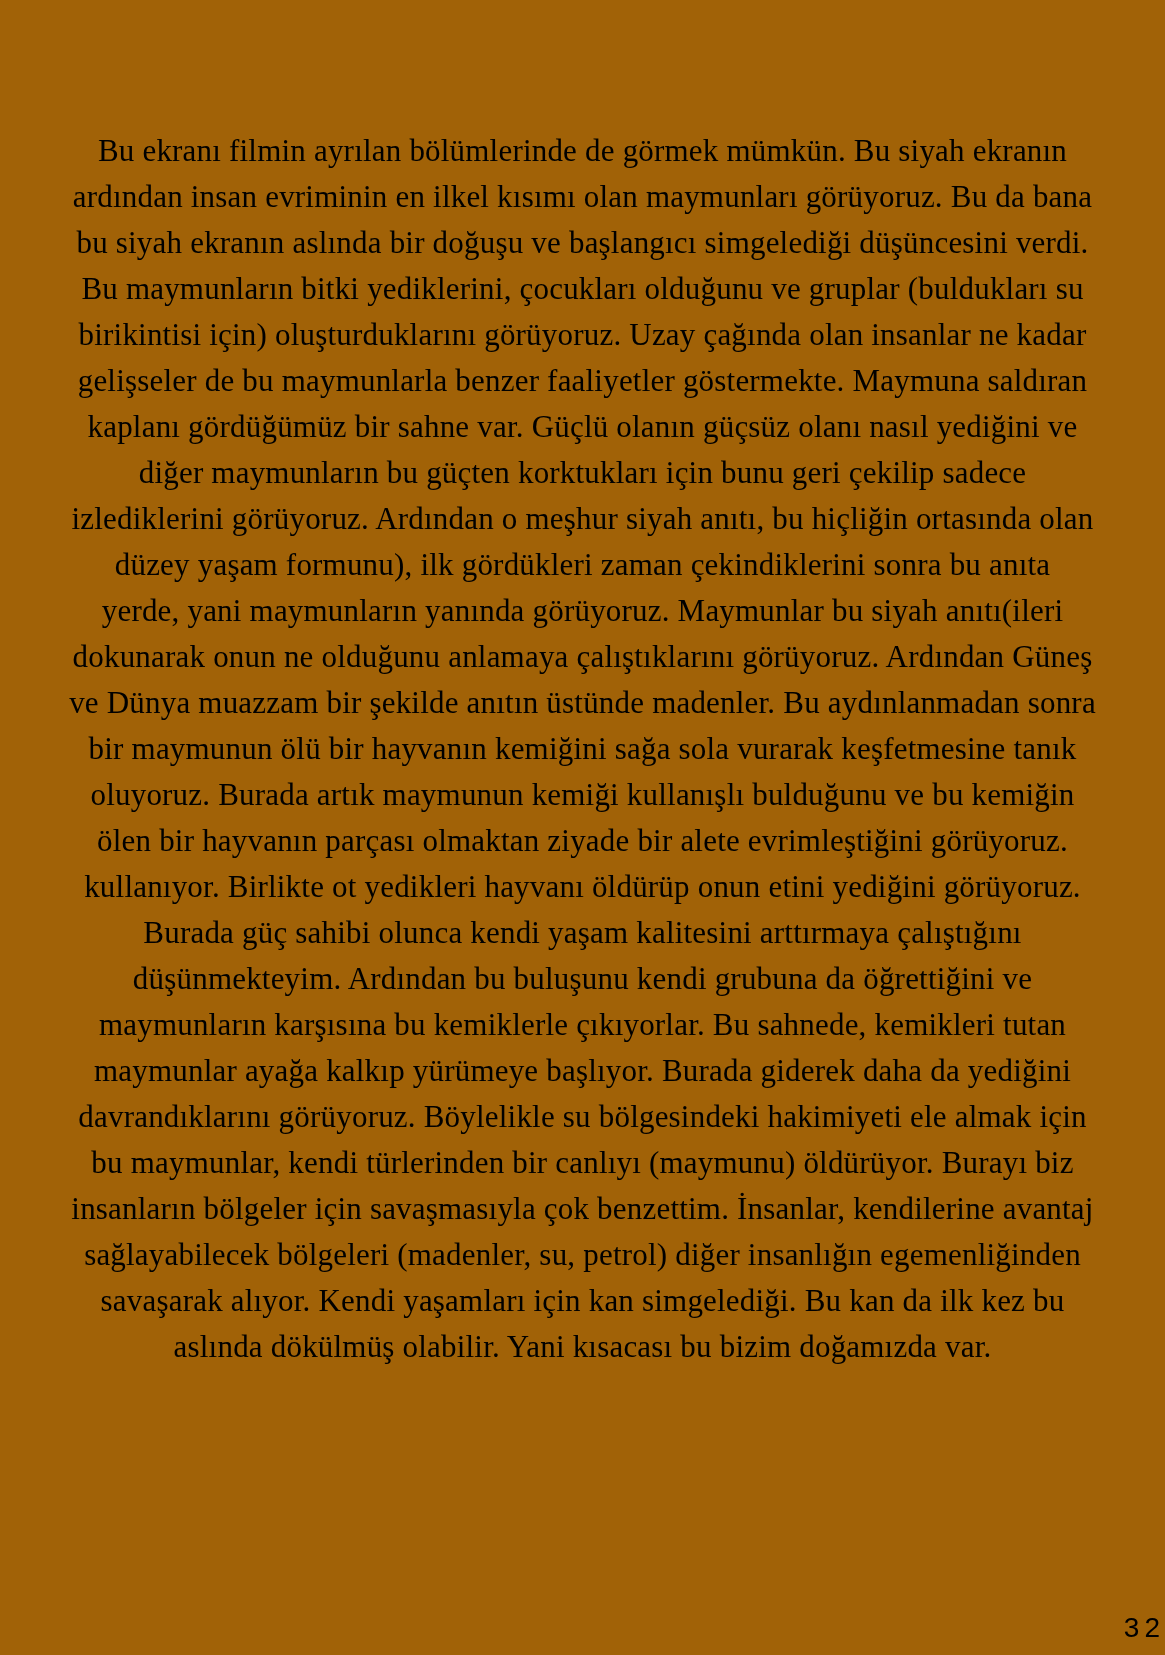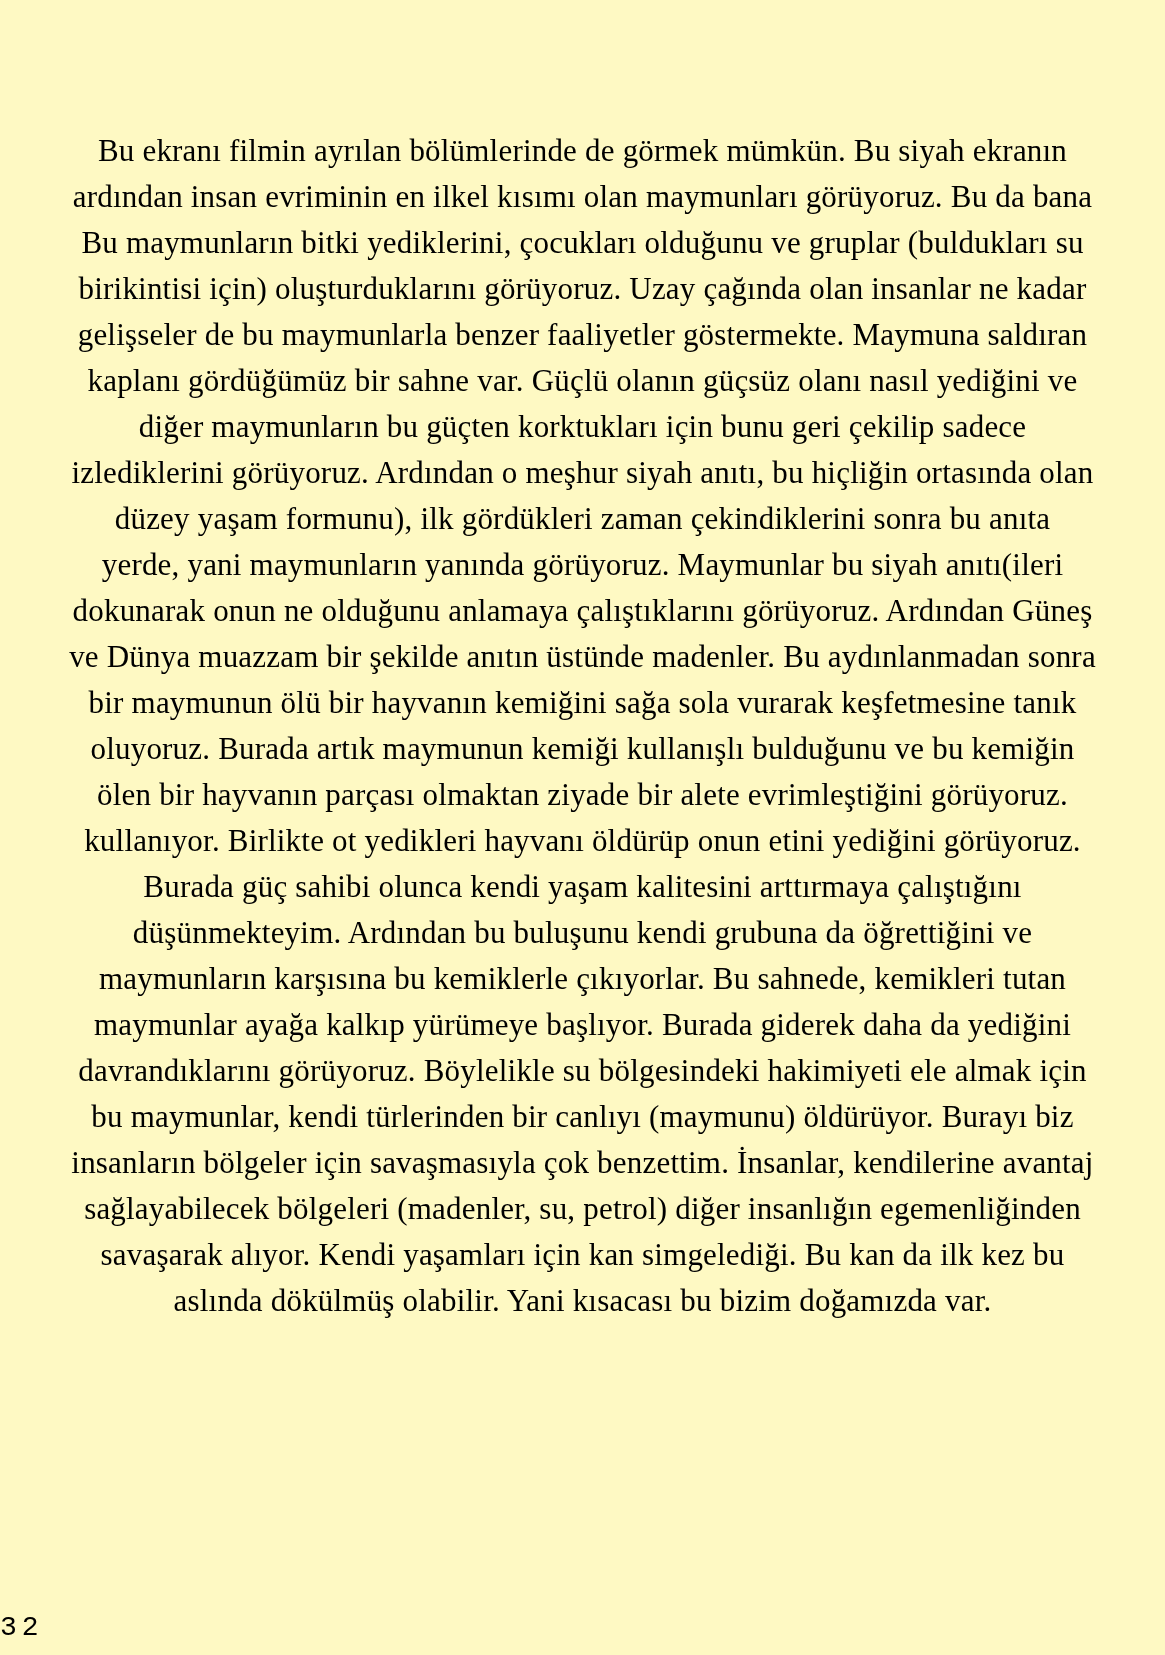--- a/index.html
+++ b/index.html
@@ -4,21 +4,21 @@
 <style>
   html, body {
     margin: 0;
     padding: 0;
     background: #ffffff;
   }
   .page {
     position: relative;
     width: 1165px;
     height: 1655px;
-    background: #fef9c3;
+    background: #a16207;
     color: #000000;
     font-family: "Liberation Serif", serif;
     overflow: hidden;
   }
   .text-block {
     position: absolute;
     top: 128px;
     left: 0;
     right: 0;
   }
@@ -27,33 +27,34 @@
     line-height: 46px;
     text-align: center;
     white-space: nowrap;
     letter-spacing: 0.2px;
   }
   .page-number {
     position: absolute;
     top: 1612px;
     left: 0;
     right: 0;
-    text-align: left;
-    font-family: Liberation Mono, monospace;
+    text-align: right;
+    font-family: Liberation Sans, sans-serif;
     font-size: 28px;
     letter-spacing: 5px;
   }
 </style>
 </head>
 <body>
 
 <div class="page">
   <div class="text-block">
       <div class="line">Bu ekranı filmin ayrılan bölümlerinde de görmek mümkün. Bu siyah ekranın</div>
       <div class="line">ardından insan evriminin en ilkel kısımı olan maymunları görüyoruz. Bu da bana</div>
+      <div class="line">bu siyah ekranın aslında bir doğuşu ve başlangıcı simgelediği düşüncesini verdi.</div>
       <div class="line">Bu maymunların bitki yediklerini, çocukları olduğunu ve gruplar (buldukları su</div>
       <div class="line">birikintisi için) oluşturduklarını görüyoruz. Uzay çağında olan insanlar ne kadar</div>
       <div class="line">gelişseler de bu maymunlarla benzer faaliyetler göstermekte. Maymuna saldıran</div>
       <div class="line">kaplanı gördüğümüz bir sahne var. Güçlü olanın güçsüz olanı nasıl yediğini ve</div>
       <div class="line">diğer maymunların bu güçten korktukları için bunu geri çekilip sadece</div>
       <div class="line">izlediklerini görüyoruz. Ardından o meşhur siyah anıtı, bu hiçliğin ortasında olan</div>
       <div class="line">düzey yaşam formunu), ilk gördükleri zaman çekindiklerini sonra bu anıta</div>
       <div class="line">yerde, yani maymunların yanında görüyoruz. Maymunlar bu siyah anıtı(ileri</div>
       <div class="line">dokunarak onun ne olduğunu anlamaya çalıştıklarını görüyoruz. Ardından Güneş</div>
       <div class="line">ve Dünya muazzam bir şekilde anıtın üstünde madenler. Bu aydınlanmadan sonra</div>

